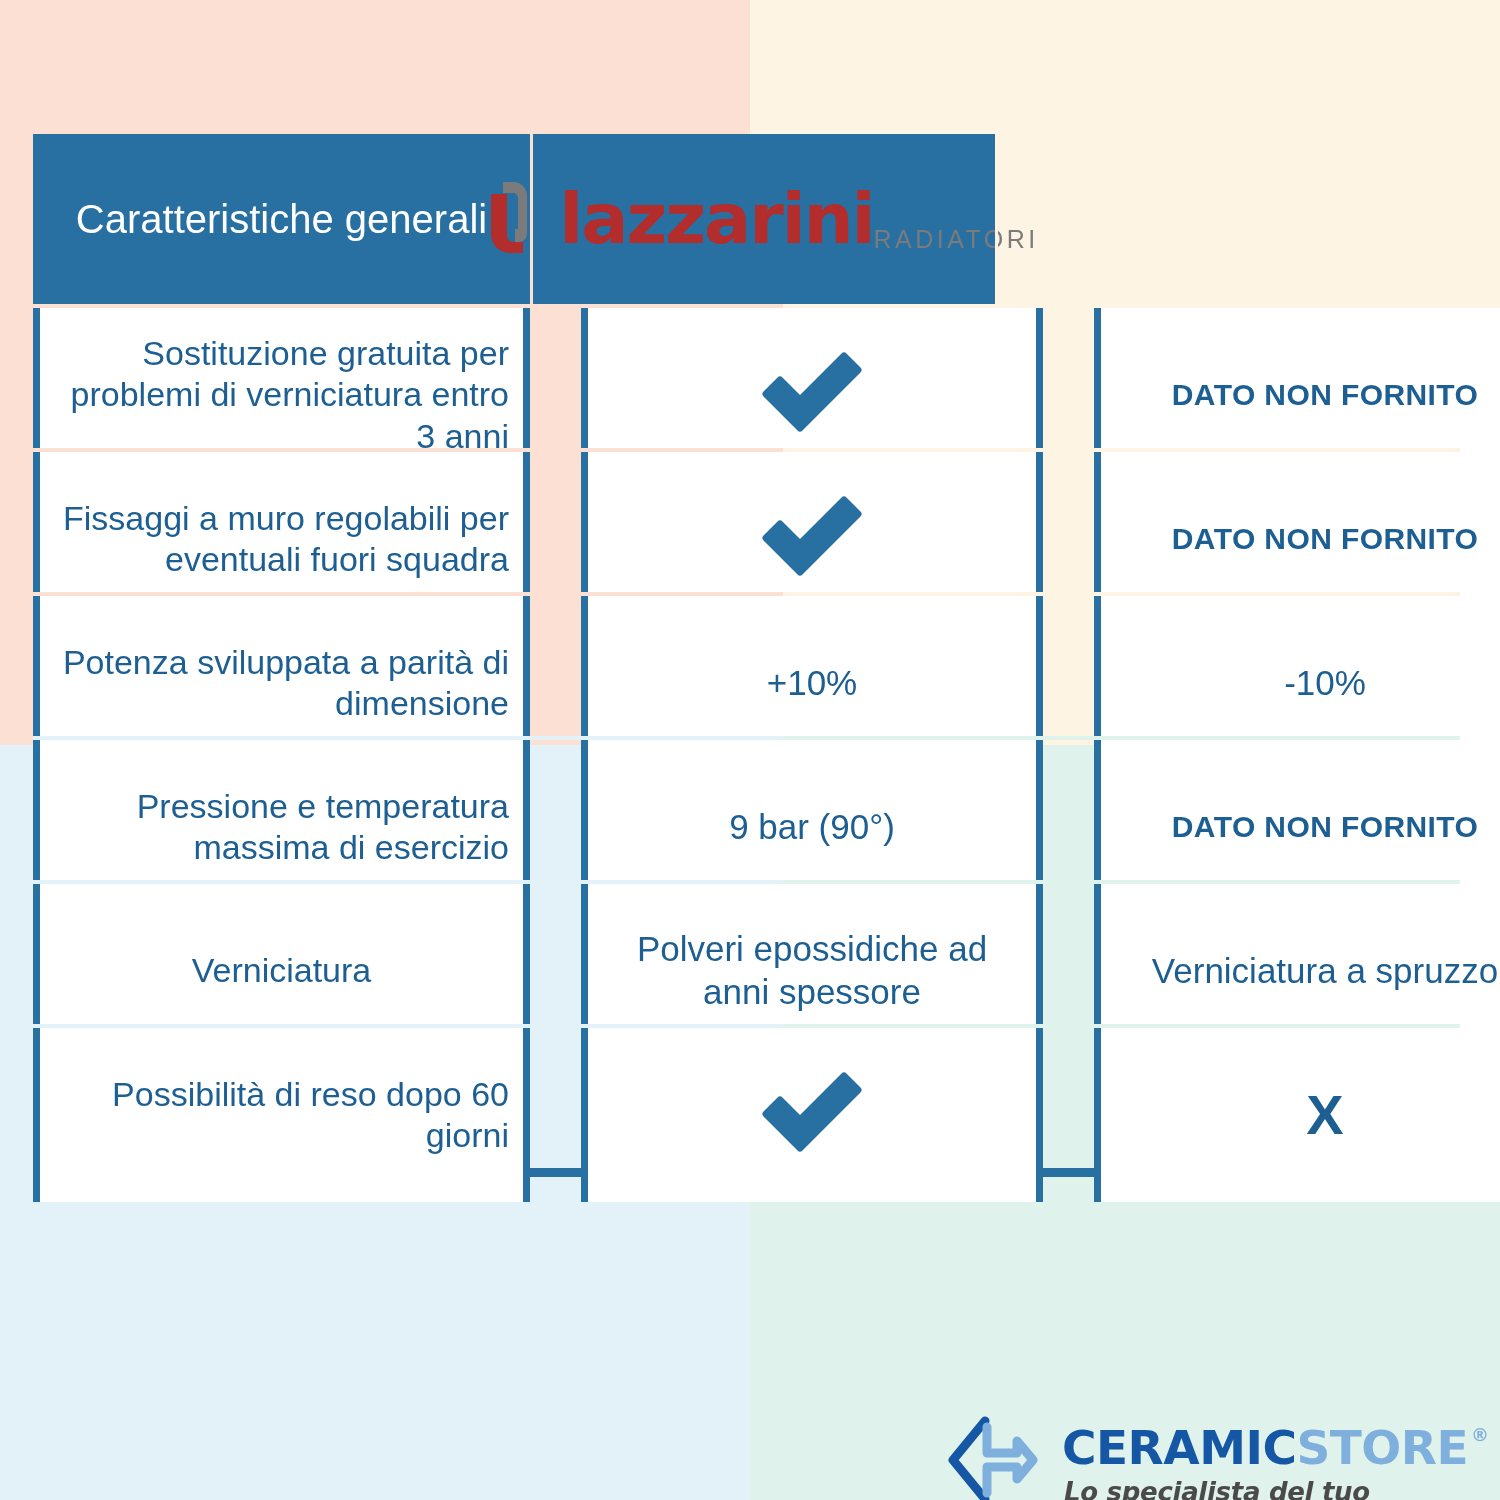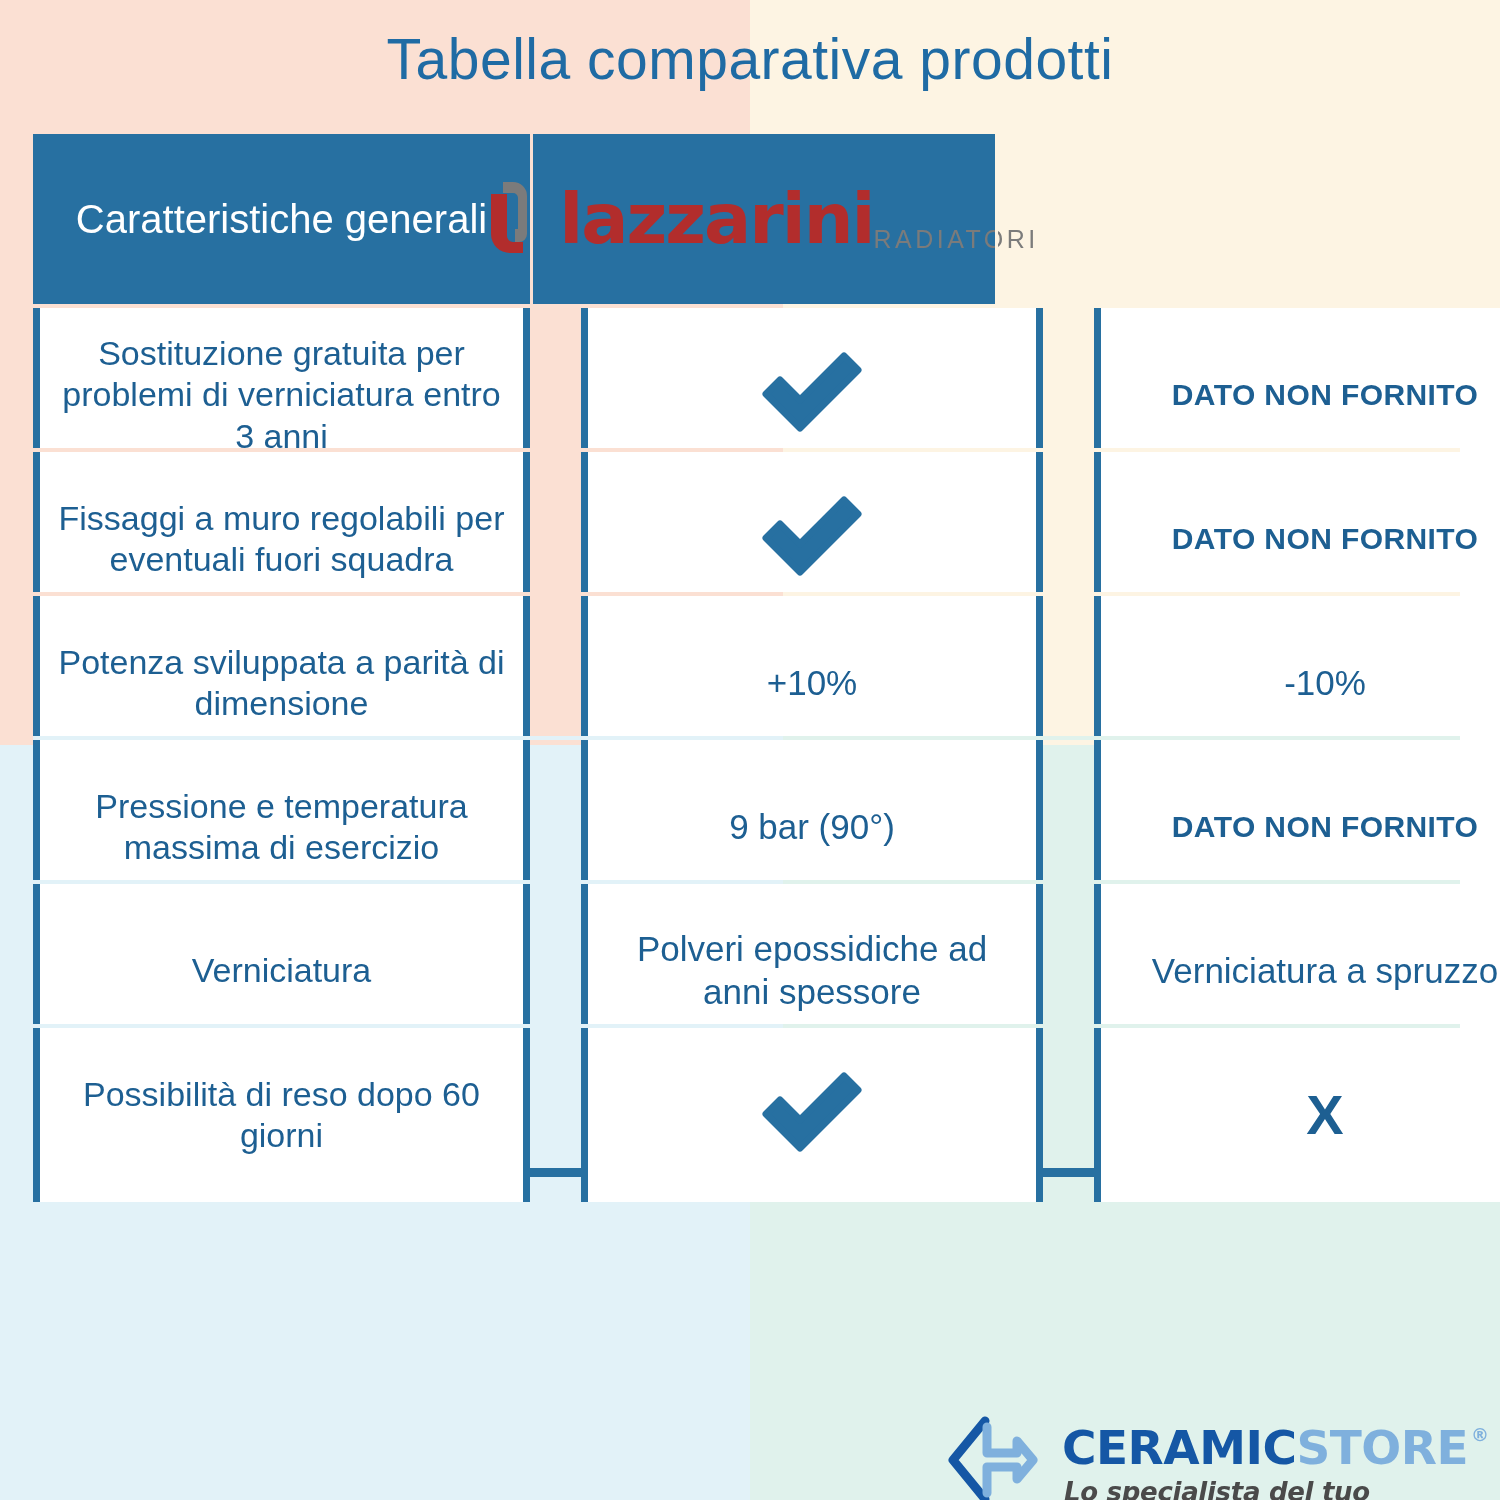--- a/index.html
+++ b/index.html
@@ -62,21 +62,21 @@
     width: 100%;
   }
   .cell {
     box-sizing: border-box;
     display: flex;
     align-items: center;
     justify-content: center;
     text-align: center;
     padding: 6px 14px;
   }
-  .col1 { width: 497px; flex: 0 0 497px; }
+  .col1 { width: 497px; flex: 0 0 497px; text-align: right; }
   .col2 { width: 462px; flex: 0 0 462px; }
   .col3 { width: 462px; flex: 0 0 462px; }
 
   .gap { flex: 0 0 3px; width: 3px; }
 
   
   #header-row { height: 170px; }
   #header-row .cell {
     background: #2770a1;
     height: 170px;
@@ -233,21 +233,20 @@
 
 <div id="bg">
   <div class="q q-tl"></div>
   <div class="q q-tr"></div>
   <div class="q q-bl"></div>
   <div class="q q-br"></div>
 </div>
 
 <div id="page">
 
-  <div id="title">Tabella comparativa prodotti</div>
 
   <div id="table">
 
     <div class="row" id="header-row">
       <div class="cell col1">Caratteristiche generali</div>
       <div class="gap" style="background: rgb(251, 224, 211);"></div>
       <div class="cell col2">
         <div class="lazz">
           <span class="lazz-mark">
             <svg width="58" height="78" viewBox="0 0 58 78">

